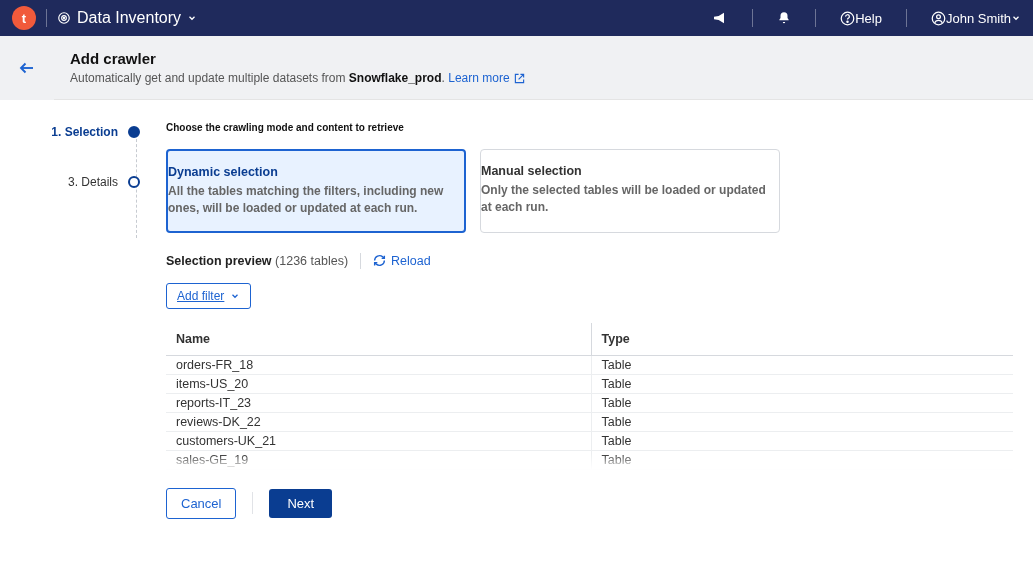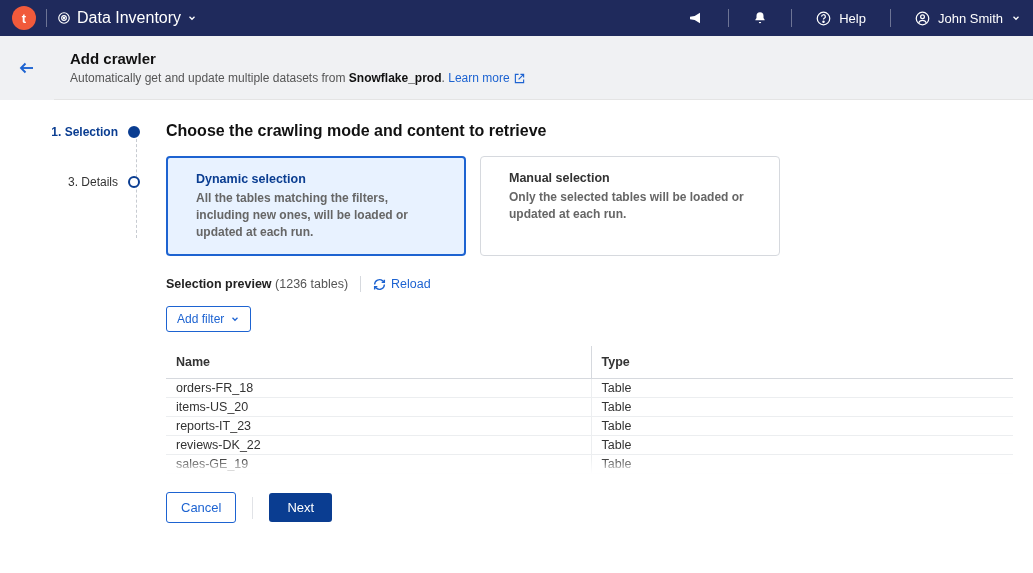--- a/index.html
+++ b/index.html
@@ -7,21 +7,21 @@
   
   
   .topnav { height: 36px; background: #1f2a5c; display: flex; align-items: center; color: #fff; padding: 0 12px; }
   .logo { width: 24px; height: 24px; border-radius: 50%; background: #f15a3b; display: flex; align-items: center; justify-content: center; font-weight: bold; font-size: 13px; }
   .nav-div { width: 1px; height: 18px; background: rgba(255,255,255,0.35); margin: 0 10px; }
   .nav-selector { display: flex; align-items: center; gap: 6px; cursor: pointer; font-size: 16px; }
   .target-icon { display: inline-flex; }
   .spacer { flex: 1; }
   .nav-right { display: flex; align-items: center; gap: 14px; font-size: 13px; }
   .nav-icon { display: inline-flex; align-items: center; cursor: pointer; }
-  .help-group, .user-group { display: flex; align-items: center; gap: 8px; cursor: pointer; }
+  .help-group, .user-group { display: flex; align-items: center; gap: 0; cursor: pointer; }
   
   
   .subbar { display: flex; align-items: stretch; background: #fff; }
   .back-col { width: 54px; background: #f0f1f3; display: flex; align-items: center; justify-content: center; }
   .back-btn { color: #1d63d1; cursor: pointer; }
   .title-panel { flex: 1; background: #f0f1f3; padding: 14px 16px; border-bottom: 1px solid #e4e4e4; }
   .title-panel h1 { font-size: 15px; font-weight: 700; color: #111; margin-bottom: 4px; }
   .title-sub { font-size: 12px; color: #555; }
   .title-sub b { color: #111; font-weight: 600; }
   .learnmore { color: #1d63d1; text-decoration: none; cursor: pointer; margin-left: 0; display: inline-flex; align-items: center; gap: 4px; }
@@ -30,36 +30,36 @@
   .main { display: flex; }
   .steps-col { width: 150px; padding: 22px 0 0 0; position: relative; }
   .step-row { display: flex; align-items: center; justify-content: flex-end; gap: 10px; padding: 6px 2px; margin-bottom: 30px; height: 20px; margin-left: 48px; }
   .step-label { font-size: 12px; color: #333; }
   .step-label.active { color: #0a3d91; font-weight: 600; }
   .step-dot { width: 12px; height: 12px; border-radius: 50%; background: #fff; border: 2px solid #0a3d91; margin-right: 8px; position: relative; z-index: 2; }
   .step-dot.filled { background: #0a3d91; }
   .steps-line { position: absolute; top: 34px; right: 13px; width: 0; border-left: 1px dashed #c7cbd1; height: 104px; z-index: 1; }
   
   .content { flex: 1; padding: 22px 20px 0 16px; }
-  .content h2 { font-size: 16px; font-weight: 700; color: #111; margin-bottom: 16px; }
+  .content h2 { font-size: 10px; font-weight: 700; color: #111; margin-bottom: 16px; }
   
   .mode-cards { display: flex; gap: 14px; margin-bottom: 20px; }
-  .mode-card { width: 300px; border: 1px solid #d6d9de; border-radius: 4px; padding: 14px 28px; cursor: pointer; }
+  .mode-card { width: 300px; border: 1px solid #d6d9de; border-radius: 4px; padding: 14px 0; cursor: pointer; }
   .mode-card.selected { border: 2px solid #1d63d1; background: #e8f2ff; }
   .mode-title { font-size: 12.5px; font-weight: 700; color: #0a3d91; margin-bottom: 4px; }
   .mode-card:not(.selected) .mode-title { color: #333; }
   .mode-desc { font-size: 12px; color: #666; line-height: 1.4; font-weight: bold; }
   
   .preview-bar { display: flex; align-items: center; gap: 12px; margin-bottom: 14px; font-size: 12.5px; }
   .preview-label { font-weight: 700; }
   .preview-count { color: #555; font-weight: 400; }
   .preview-sep { width: 1px; height: 16px; background: #d6d9de; }
   .reload-link { color: #1d63d1; display: inline-flex; align-items: center; gap: 5px; cursor: pointer; }
   
-  .addfilter-btn { border: 1px solid #1d63d1; color: #1d63d1; background: #fff; border-radius: 3px; padding: 5px 10px; font-size: 12px; display: inline-flex; align-items: center; gap: 6px; cursor: pointer; margin-bottom: 14px; }
+  .addfilter-btn { border: 1px solid #1d63d1; color: #1d63d1; background: #fff; border-radius: 3px; padding: 5px 10px; font-size: 12px; display: inline-flex; align-items: center; gap: 6px; cursor: pointer; margin-bottom: 14px; text-decoration: underline; }
   
   .tbl { width: 100%; border-collapse: collapse; font-size: 12.5px; }
   .tbl th { text-align: left; font-weight: 600; color: #333; padding: 9px 10px; border-bottom: 1px solid #d6d9de; }
   .tbl td { padding: 2px 10px; border-bottom: 1px solid #eceef0; color: #333; }
   .tbl th.col-name, .tbl td.col-name { width: 425px; }
   .tbl td.col-type, .tbl th.col-type { border-left: 1px solid #eceef0; }
   .tbl th.col-type { border-left: 1px solid #d6d9de; }
   .tbl-wrap { max-height: 212px; overflow: hidden; position: relative; }
   
   .tbl-wrap::after { content:""; position:absolute; left:0; right:0; bottom:0; height:16px; background: linear-gradient(to bottom, rgba(255,255,255,0), #fff); pointer-events:none; }
@@ -230,20 +230,24 @@
             </tr>
           <tr>
               <td class="col-name">reports-IT_23</td>
               <td class="col-type">Table</td>
             </tr>
           <tr>
               <td class="col-name">reviews-DK_22</td>
               <td class="col-type">Table</td>
             </tr>
           <tr>
+              <td class="col-name">customers-UK_21</td>
+              <td class="col-type">Table</td>
+            </tr>
+          <tr>
               <td class="col-name">sales-GE_19</td>
               <td class="col-type">Table</td>
             </tr>
         </tbody>
       </table>
     </div>
 
     <div class="action-bar">
       <button class="btn-secondary">Cancel</button>
       <span class="bar-sep"></span>

